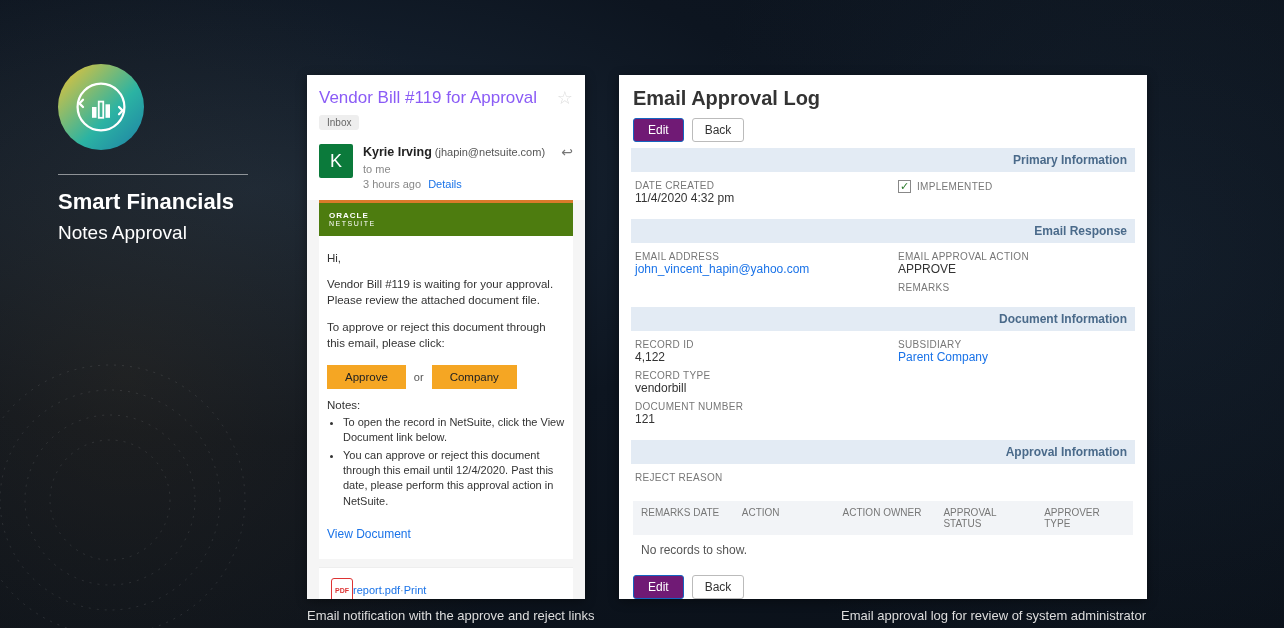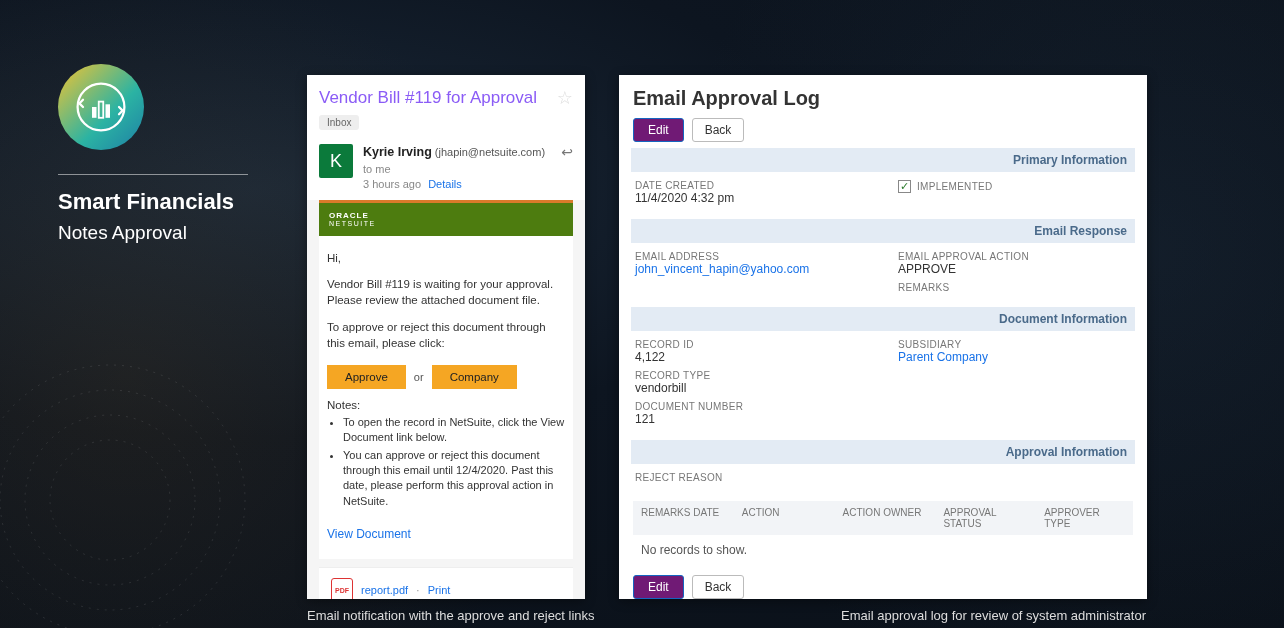--- a/index.html
+++ b/index.html
@@ -79,21 +79,21 @@
 .brand-bar .netsuite { color: #fff; font-size: 7px; letter-spacing: 1.5px; font-weight: 400; line-height: 1.1; }
 .email-text { font-size: 11.5px; color: #333; line-height: 1.4; padding: 0 8px; }
 .email-text p { margin-bottom: 10px; }
 .btn-row { display: flex; align-items: center; gap: 8px; padding: 4px 8px 10px; }
 .btn { display: inline-block; padding: 6px 18px; font-size: 11.5px; border: none; cursor: pointer; background: #f5a623; color: #222; }
 .or-text { font-size: 11px; color: #555; }
 .notes-h { font-size: 11.5px; color: #333; padding: 0 8px 4px; }
 .notes-list { font-size: 11px; color: #333; padding: 0 8px 10px 24px; line-height: 1.4; }
 .notes-list li { margin-bottom: 2px; }
 .view-doc { font-size: 12px; color: #1a73e8; text-decoration: none; padding: 6px 8px; display: inline-block; }
-.attach-row { background: #fff; padding: 10px 12px; display: flex; align-items: center; gap: 8px; border-top: 1px solid #eee; margin: 0 12px; }
+.attach-row { background: #fff; padding: 10px 12px; display: flex; align-items: center; gap: 0; border-top: 1px solid #eee; margin: 0 12px; }
 .pdf-icon { width: 22px; height: 24px; border: 1.5px solid #d33; border-radius: 3px; display: flex; align-items: center; justify-content: center; font-size: 7px; color: #d33; font-weight: 700; }
 .attach-name { font-size: 11px; color: #1a73e8; }
 .attach-sep { color: #999; font-size: 11px; }
 .print-link { font-size: 11px; color: #1a73e8; }
 
 
 .log-title { font-size: 20px; font-weight: 700; color: #333; margin-bottom: 8px; }
 .btn-blue { background: #701a75; color: #fff; border: 1px solid #1565c0; padding: 4px 14px; font-size: 12px; border-radius: 3px; cursor: pointer; }
 .btn-white { background: #fff; color: #333; border: 1px solid #bbb; padding: 4px 12px; font-size: 12px; border-radius: 3px; cursor: pointer; }
 .btn-bar { display: flex; gap: 8px; margin-bottom: 6px; }

